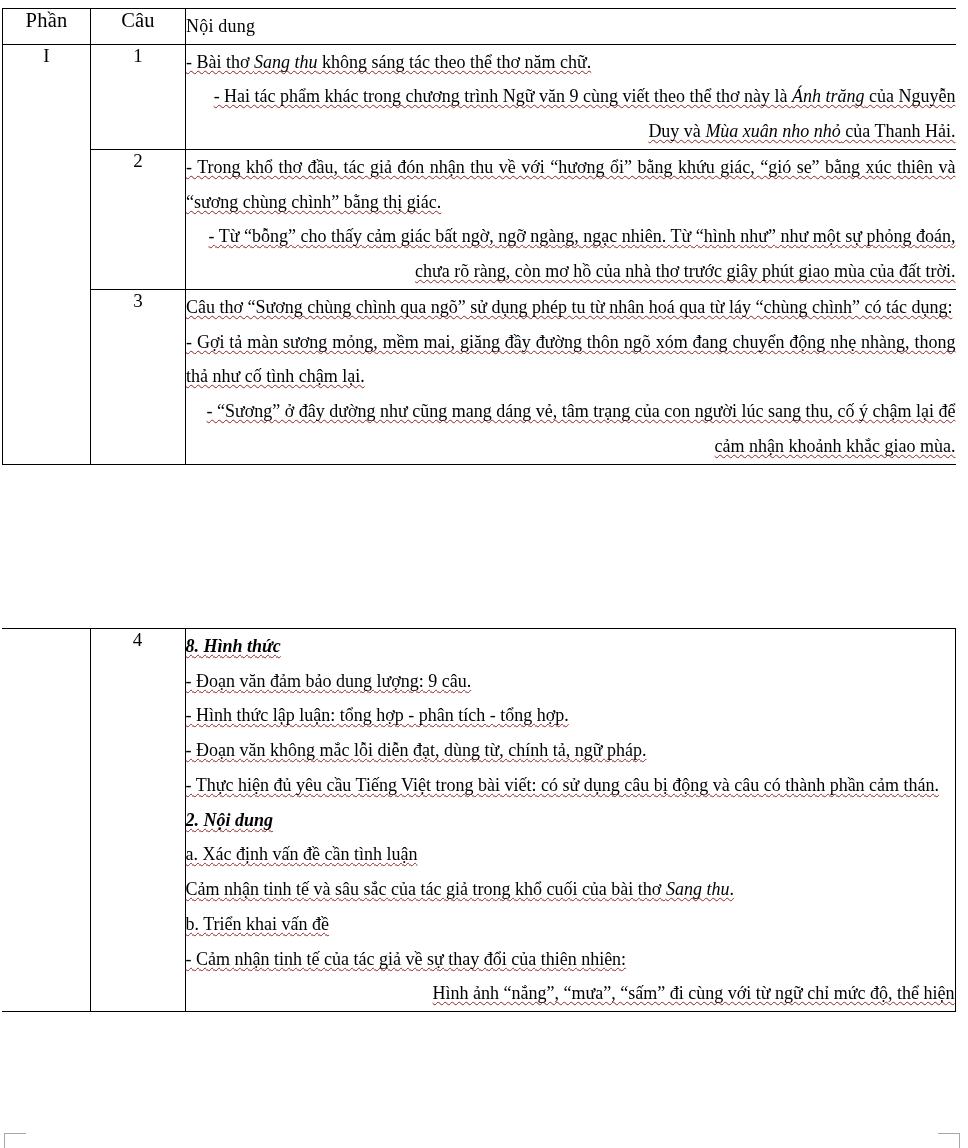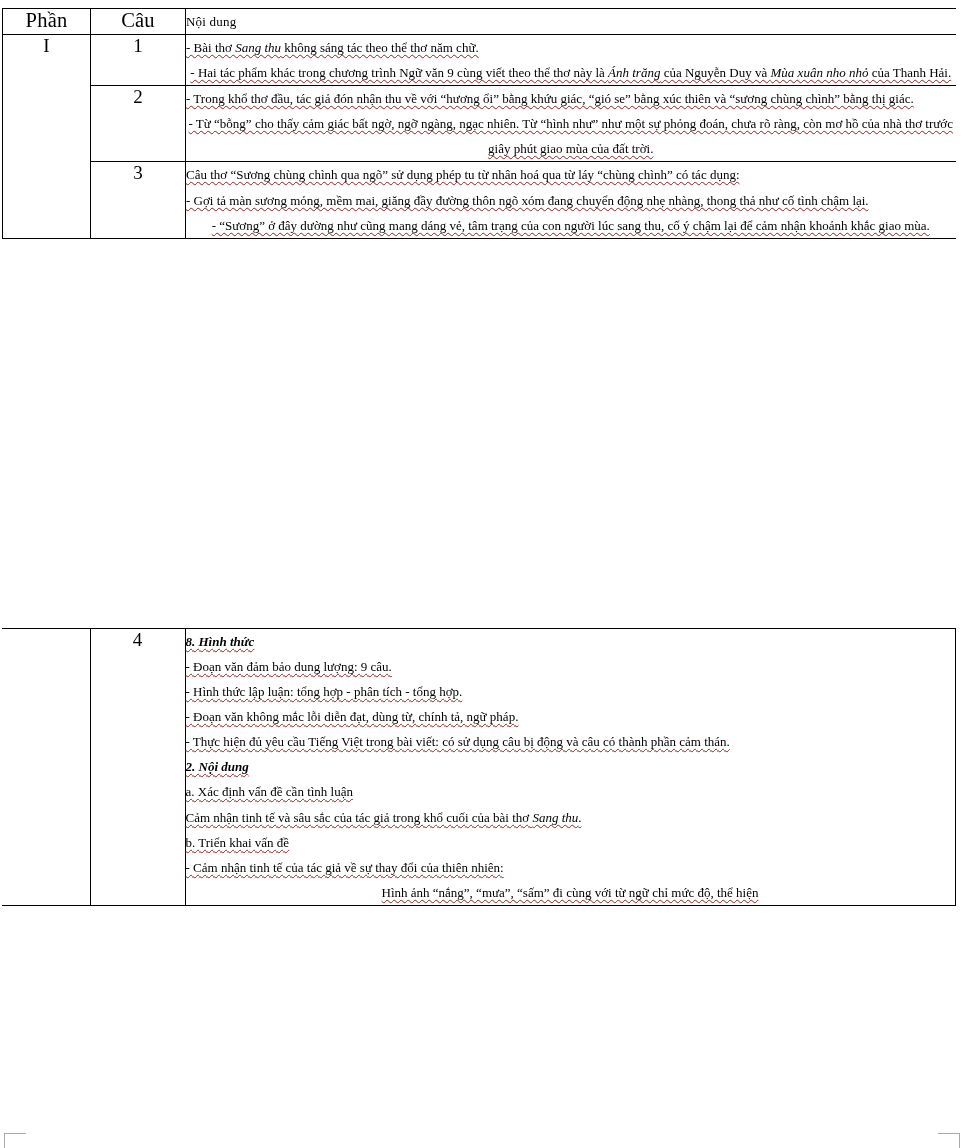--- a/index.html
+++ b/index.html
@@ -74,32 +74,32 @@
     text-align: center;
     font-weight: bold;
     font-size: 19px;
     padding: 12px 0 0 0;
   }
   .col-phan { }
   .col-cau { }
 
   .col-noidung {
     padding: 7px 8px 9px 10px;
-    font-size: 13px;
+    font-size: 18px;
     line-height: 1.93;
     text-align: justify;
     text-justify: inter-word;
   }
   .col-noidung p {
     margin: 0 0 0 0;
     padding: 0;
     text-align: justify;
     text-justify: inter-word;
   }
-  .col-noidung p.last { text-align: center; }
+  .col-noidung p.last { text-align: right; }
 
   em.it { }
   b.bi { font-style: italic; font-weight: bold; }
 
   
   .sp {
     text-decoration: underline wavy #8f2222;
     text-decoration-skip-ink: none;
     text-underline-offset: 2px;
     text-decoration-thickness: from-font;

